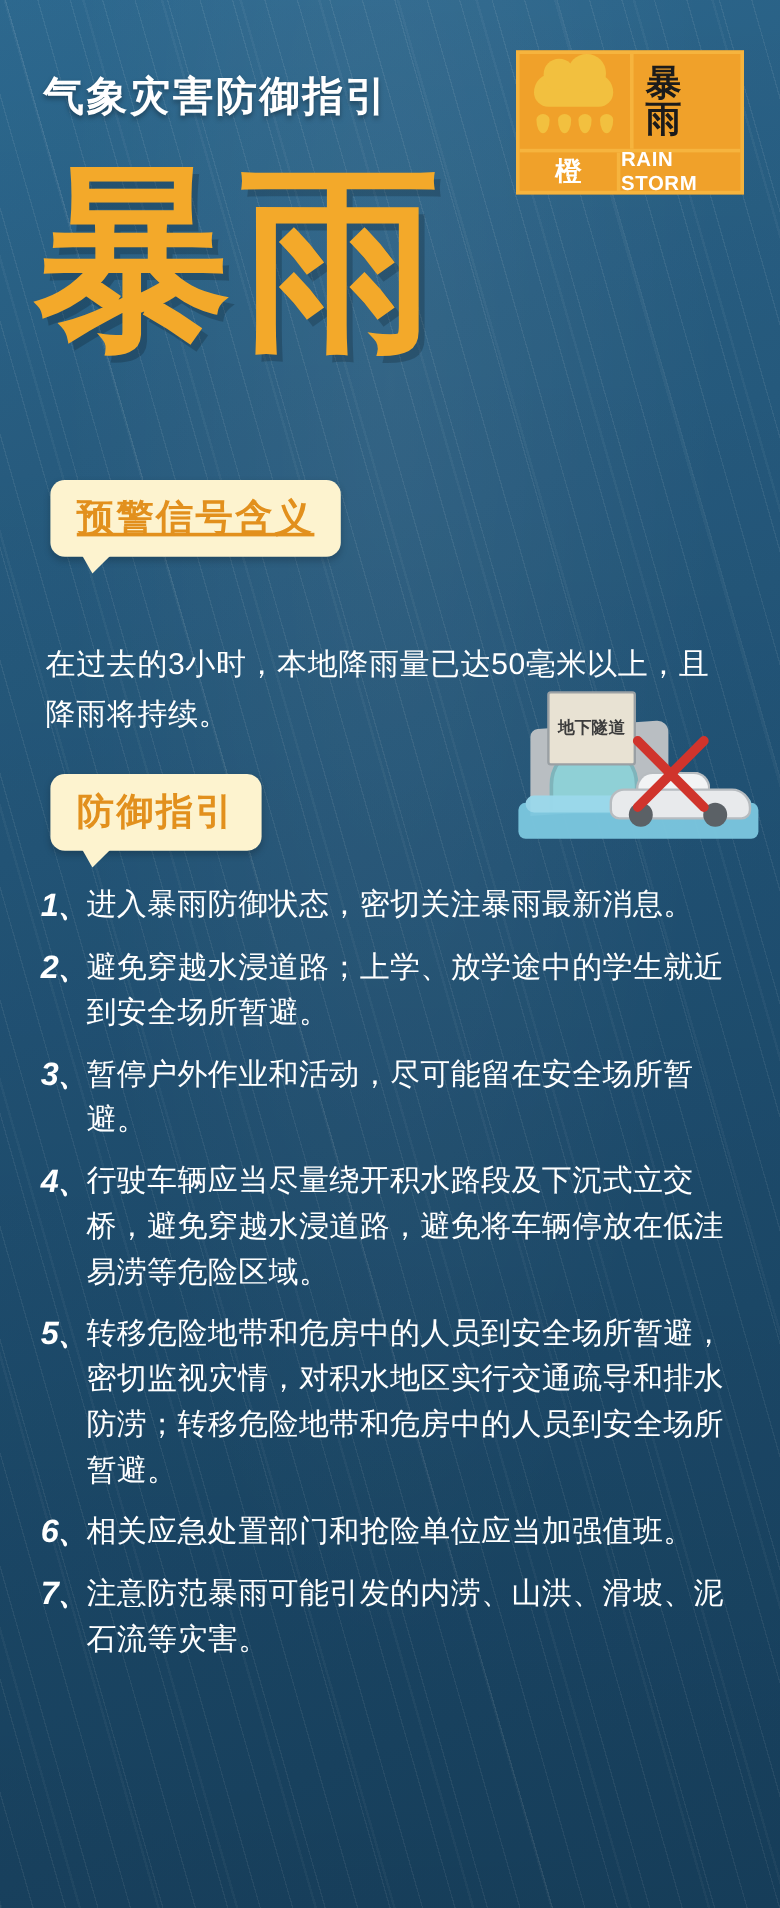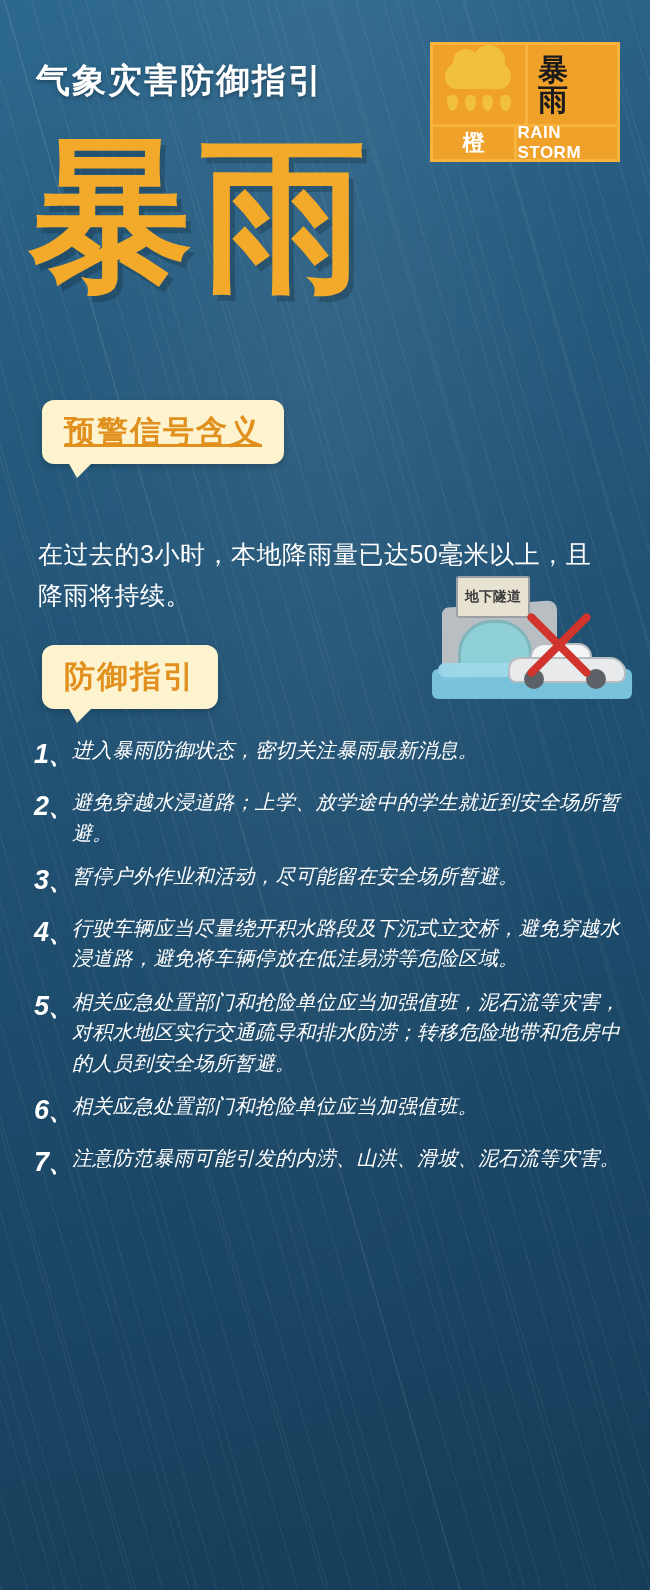--- a/index.html
+++ b/index.html
@@ -213,21 +213,21 @@
     width: 200px;
     height: 145px;
   }
   .tunnel-sign {
     position: absolute;
     left: 24px;
     top: 6px;
     background: #e8e2d3;
     border: 2px solid #9aa0a4;
     border-radius: 3px;
-    padding: 10px 7px;
+    padding: 20px 7px;
     font-size: 14px;
     color: #3c3c3c;
     font-weight: bold;
     white-space: nowrap;
   }
   .tunnel-body {
     position: absolute;
     left: 10px;
     top: 34px;
     width: 115px;
@@ -334,25 +334,24 @@
     width: 38px;
     font-size: 27px;
     font-weight: bold;
     font-style: italic;
     color: #ffffff;
     line-height: 1.45;
     letter-spacing: -1px;
   }
   .guide-text {
     flex: 1 1 auto;
-    font-size: 20px;
+    font-size: 25px;
     line-height: 1.52;
     color: #ffffff;
     letter-spacing: 0.3px;
-    font-style: italic;
   }
 </style>
 </head>
 <body>
 
 <div id="poster">
   <div class="rain"></div>
   <div class="vignette"></div>
 
   <div class="content">
@@ -417,21 +416,21 @@
       <div class="guide-item">
         <div class="guide-num">3、</div>
         <div class="guide-text">暂停户外作业和活动，尽可能留在安全场所暂避。</div>
       </div>
       <div class="guide-item">
         <div class="guide-num">4、</div>
         <div class="guide-text">行驶车辆应当尽量绕开积水路段及下沉式立交桥，避免穿越水浸道路，避免将车辆停放在低洼易涝等危险区域。</div>
       </div>
       <div class="guide-item">
         <div class="guide-num">5、</div>
-        <div class="guide-text">相关应急处置部门和抢险单位应当加强值班，泥石流等灾害，对积水地区实行交通疏导和排水防涝；转移危险地带和危房中的人员到安全场所暂避。</div>
+        <div class="guide-text">转移危险地带和危房中的人员到安全场所暂避，密切监视灾情，对积水地区实行交通疏导和排水防涝；转移危险地带和危房中的人员到安全场所暂避。</div>
       </div>
       <div class="guide-item">
         <div class="guide-num">6、</div>
         <div class="guide-text">相关应急处置部门和抢险单位应当加强值班。</div>
       </div>
       <div class="guide-item">
         <div class="guide-num">7、</div>
         <div class="guide-text">注意防范暴雨可能引发的内涝、山洪、滑坡、泥石流等灾害。</div>
       </div>
     </div>

